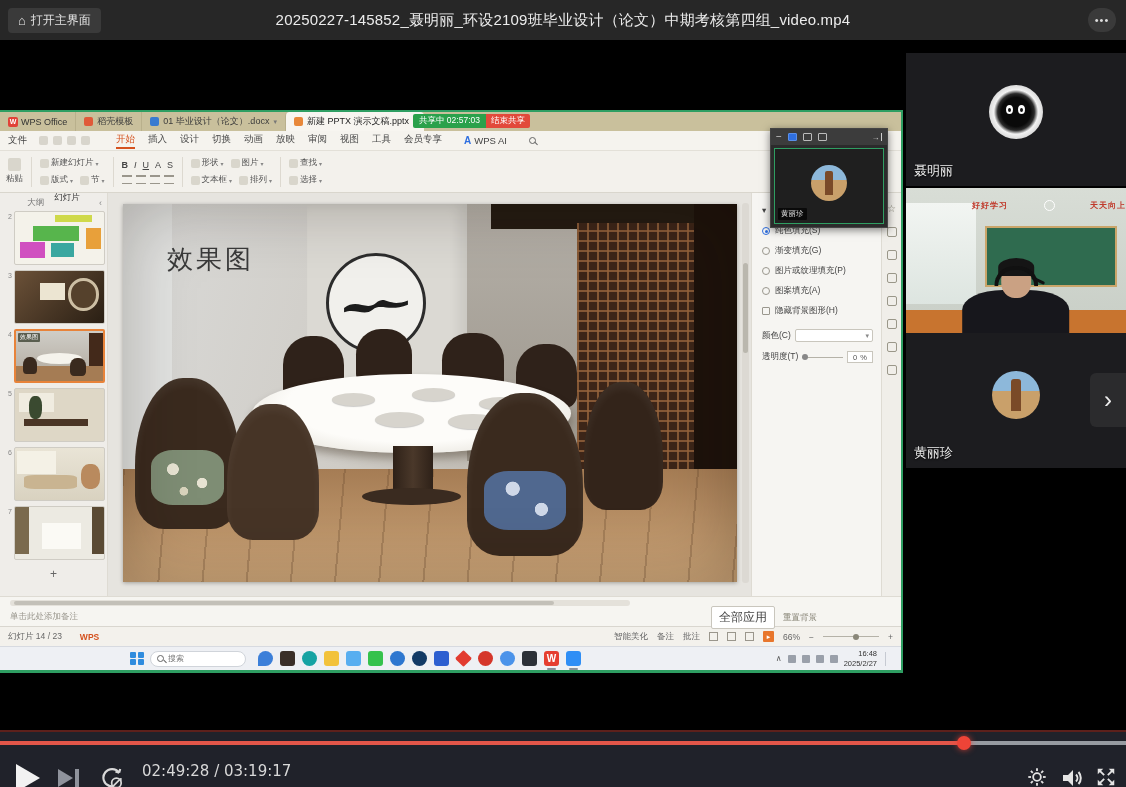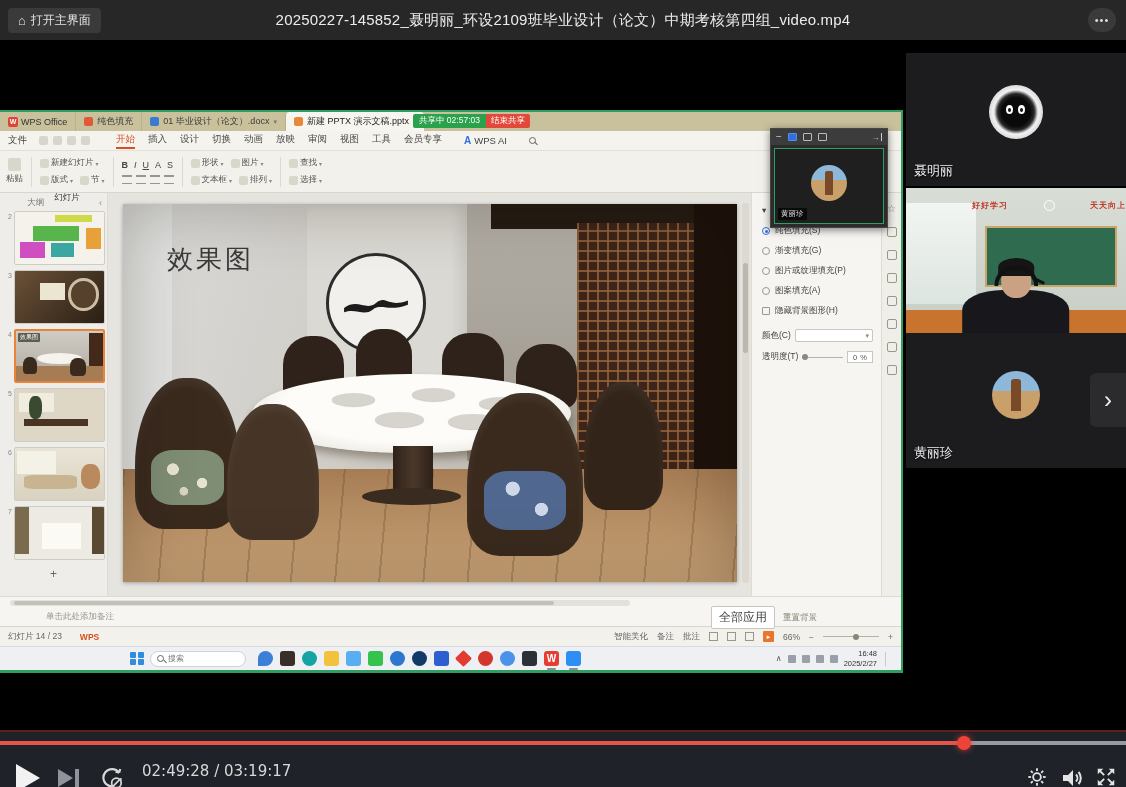--- a/index.html
+++ b/index.html
@@ -128,21 +128,21 @@
   .tspin { width:26px; height:12px; border:1px solid #c9c6bd; background:#fff; font-size:7.5px; display:flex; align-items:center; justify-content:center; gap:3px; color:#555; }
 
   
   .istrip { width:20px; background:#f0eee9; border-left:1px solid #dedbd3; display:flex; flex-direction:column; align-items:center; padding-top:10px; gap:13px; color:#8a8779; font-size:10px; flex:none; }
   .istrip .sic { width:10px; height:10px; border:1.2px solid #9a9789; border-radius:2px; }
 
   
   .notesrow { height:30px; background:#f6f5f1; border-top:1px solid #dedbd3; position:relative; flex:none; }
   .hscroll { position:absolute; left:10px; top:3px; width:620px; height:6px; background:#e4e1da; border-radius:3px; }
   .hscroll .hdl { position:absolute; left:4px; top:1px; width:540px; height:4px; background:#c3c0b8; border-radius:2px; }
-  .notestxt { position:absolute; left:10px; top:14px; font-size:8.5px; color:#9a978e;margin-left:36px; }
+  .notestxt { position:absolute; left:10px; top:14px; font-size:8.5px; color:#9a978e; }
   .bgbtns { position:absolute; right:84px; top:9px; display:flex; gap:8px; align-items:center; }
   .btn-apply { border:1px solid #c9c6bd; background:#fff; padding:2px 7px; font-size:12px; color:#444; border-radius:2px; cursor:pointer; }
   .btn-reset { font-size:8.5px; color:#8a8779; cursor:pointer; }
 
   
   .statusbar { height:20px; background:#f3f1ec; border-top:1px solid #d9d6cf; display:flex; align-items:center; padding:0 8px; font-size:8.5px; color:#666; gap:18px; flex:none; }
   .st-right { margin-left:auto; display:flex; align-items:center; gap:9px; }
   .vico { width:9px; height:9px; border:1px solid #9a968c; }
   .playico { width:11px; height:11px; background:#e8762c; color:#fff; font-size:7px; display:flex; align-items:center; justify-content:center; border-radius:1px; }
   .zline { width:56px; height:1px; background:#b5b2a8; position:relative; }
@@ -234,21 +234,21 @@
 
     <div class="wpsframe">
 
       <div class="tabbar">
         <div class="apptab">
           <span class="wlogo">W</span>
           <span>WPS Office</span>
         </div>
         <div class="doctab">
           <span class="ticon ti-red"></span>
-          <span>纯色填充</span>
+          <span>稻壳模板</span>
         </div>
         <div class="doctab">
           <span class="ticon ti-blue"></span>
           <span>01 毕业设计（论文）.docx</span>
           <span class="caret">▾</span>
         </div>
         <div class="doctab activetab">
           <span class="ticon ti-orange"></span>
           <span>新建 PPTX 演示文稿.pptx</span>
           <span class="caret">▾</span>

